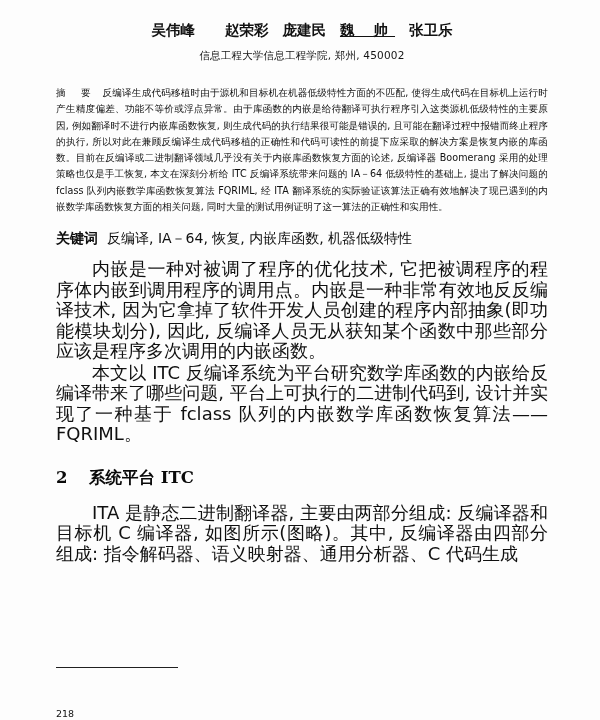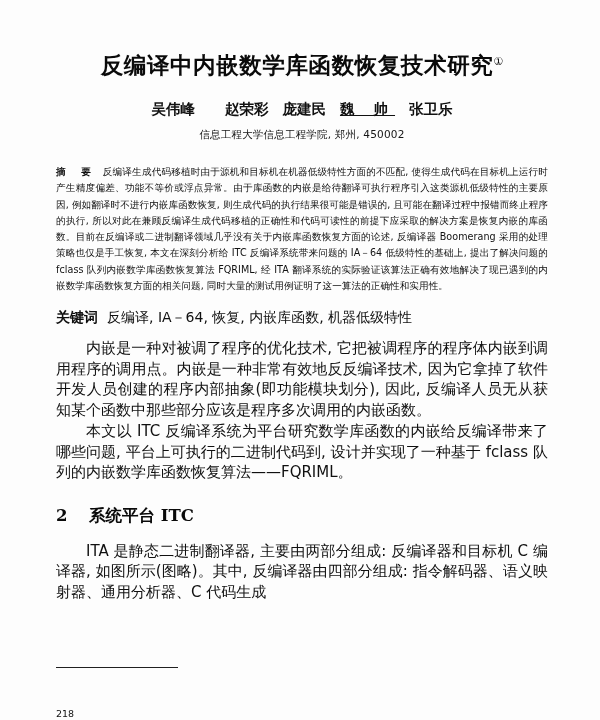--- a/index.html
+++ b/index.html
@@ -79,21 +79,21 @@
   .abstract {
     margin-top: 22px;
     font-size: 9.6px;
     line-height: 16.3px;
     text-align: justify;
     text-justify: inter-ideograph;
     color: #101010;
     letter-spacing: 0.05px;
   }
   .abstract .lbl {
-    font-weight: bold;
+    font-weight: normal;
     letter-spacing: 6px;
     margin-right: 6px;
   }
   .keywords {
     margin-top: 16px;
     font-size: 14px;
     line-height: 15px;
     color: #101010;
   }
   .keywords .lbl {
@@ -111,21 +111,21 @@
   }
   .section-head .num {
     display: inline-block;
     width: 33px;
   }
   .section-head .sp2 { letter-spacing: 6px; }
 
   p.body {
     margin: 0;
     margin-top: 13px;
-    font-size: 15px;
+    font-size: 18px;
     line-height: 20.5px;
     text-align: justify;
     text-justify: inter-ideograph;
     color: #101010;
     text-indent: 2em;
   }
   p.body.tight { margin-top: 1px; }
 
   
   .rule {
@@ -154,21 +154,20 @@
     font-size: 9.5px;
     color: #101010;
   }
 </style>
 </head>
 <body>
 
 <div class="page">
   <div class="content">
 
-    <h1 class="title"><span>反编译中内嵌数学库函数恢复技术研究</span><span class="sup">①</span></h1>
 
     <div class="authors">
       <span class="au">吴伟峰</span><span class="gap-wide"></span><span class="au">赵荣彩</span><span class="gap"></span><span class="au">庞建民</span><span class="gap"></span><span class="au sp-name">魏  帅</span><span class="gap"></span><span class="au">张卫乐</span>
     </div>
 
     <div class="affiliation">信息工程大学信息工程学院, 郑州, 450002</div>
 
     <div class="abstract"><span class="lbl">摘  要</span><span>反编译生成代码移植时由于源机和目标机在机器低级特性方面的不匹配, 使得生成代码在目标机上运行时产生精度偏差、功能不等价或浮点异常。由于库函数的内嵌是给待翻译可执行程序引入这类源机低级特性的主要原因, 例如翻译时不进行内嵌库函数恢复, 则生成代码的执行结果很可能是错误的, 且可能在翻译过程中报错而终止程序的执行, 所以对此在兼顾反编译生成代码移植的正确性和代码可读性的前提下应采取的解决方案是恢复内嵌的库函数。目前在反编译或二进制翻译领域几乎没有关于内嵌库函数恢复方面的论述, 反编译器 Boomerang 采用的处理策略也仅是手工恢复, 本文在深刻分析给 ITC 反编译系统带来问题的 IA－64 低级特性的基础上, 提出了解决问题的 fclass 队列内嵌数学库函数恢复算法 FQRIML, 经 ITA 翻译系统的实际验证该算法正确有效地解决了现已遇到的内嵌数学库函数恢复方面的相关问题, 同时大量的测试用例证明了这一算法的正确性和实用性。</span></div>
 
     <div class="keywords"><span class="lbl">关键词</span><span>反编译, IA－64, 恢复, 内嵌库函数, 机器低级特性</span></div>

